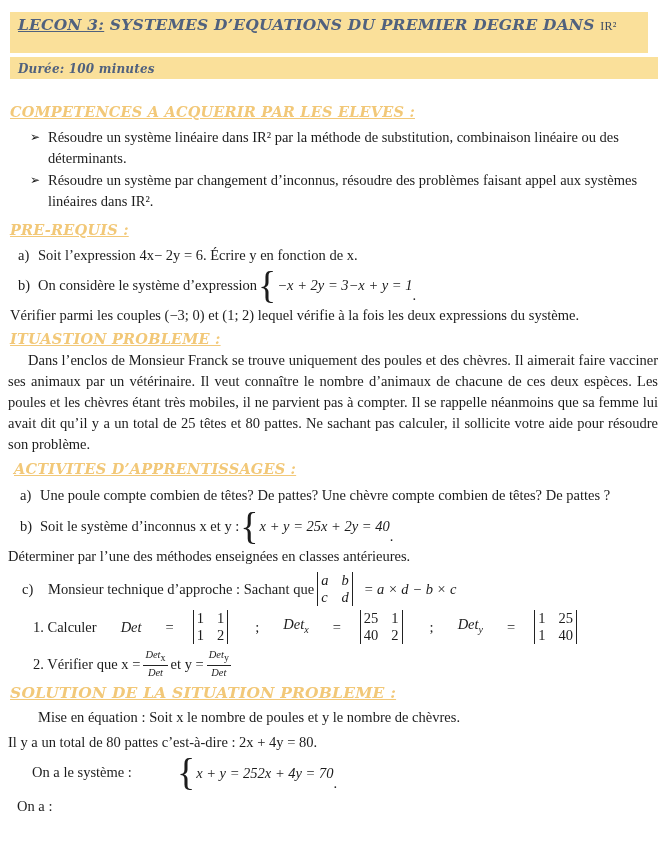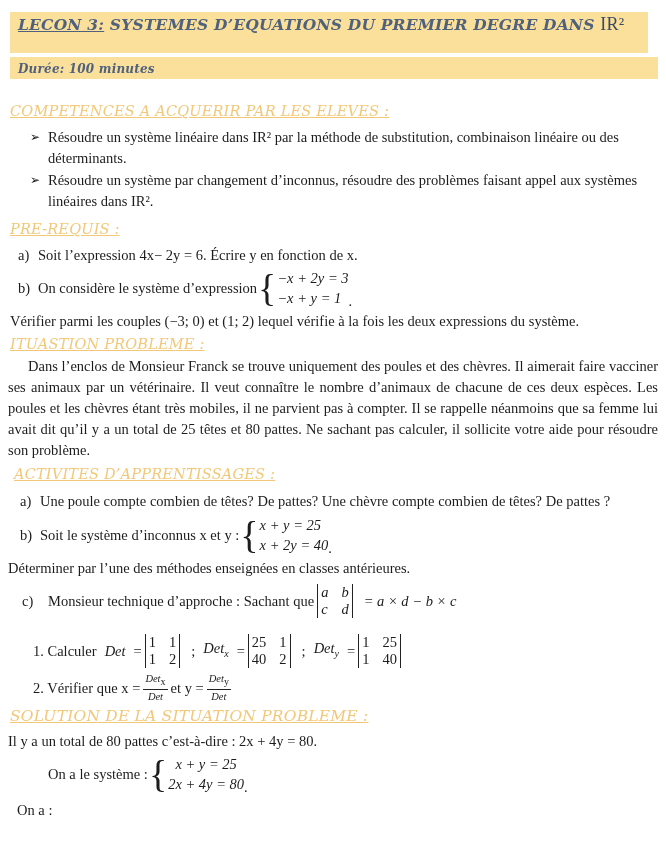--- a/index.html
+++ b/index.html
@@ -13,27 +13,27 @@
     color:#1c1c1c;
     line-height:21px;
   }
   
   .band { background:#fae09a; margin-left:10px; }
   .title-band { width:638px; height:41px; margin-top:12px; padding:2px 8px 0 8px; box-sizing:border-box; }
   .duree-band { width:648px; height:22px; margin-top:4px; padding:1px 8px 0 8px; box-sizing:border-box; }
   .script { font-family:"DejaVu Serif", serif; font-style:italic; color:#50617e; font-weight:600; letter-spacing:0.2px; }
   .title-text { font-size:15.5px; }
   .underl { text-decoration:underline; }
-  .title-suffix { font-family:"Liberation Serif", serif; font-weight:400; font-style:normal; color:#3c4a63; font-size:18px; }
+  .title-suffix { font-family:"Liberation Serif", serif; font-weight:400; font-style:normal; color:#3c4a63; font-size:12px; }
   .duree-text { font-size:12px; }
 
   
   .sec-heading {
     font-family:"DejaVu Serif", serif;
-    font-style:italic; font-weight:normal;
+    font-style:italic; font-weight:bold;
     color:#f2c878;
     text-decoration:underline;
     font-size:14.5px;
     margin:1px 0 0 10px;
     letter-spacing:0.2px;
     white-space:nowrap;
   }
   .sec-heading.big { font-size:15.5px; }
 
   
@@ -45,21 +45,21 @@
   .item-label { width:20px; flex:0 0 20px; }
   .item-body { flex:1; }
   .vcenter { align-items:center; }
   .para { margin:1px 8px 0 8px; text-align:justify; text-indent:20px; }
   .math { font-style:italic; }
   .roman { font-style:normal; }
 
   
   .system { display:inline-flex; align-items:center; vertical-align:middle; margin:0 1px; }
   .brace { font-size:38px; font-weight:400; line-height:0.9; font-family:"Liberation Serif", serif; color:#1c1c1c; }
-  .sys-lines { display:inline-flex; flex-direction:column; line-height:20px; margin-left:1px; }
+  .sys-lines { display:inline-flex; flex-direction:row; line-height:20px; margin-left:1px; }
   .sys-suffix { align-self:flex-end; line-height:14px; }
 
   
   .matrix {
     display:inline-grid; grid-template-columns:auto auto;
     column-gap:13px; row-gap:0;
     border-left:1.2px solid #222; border-right:1.2px solid #222;
     padding:0 3px; margin:0 3px;
     vertical-align:middle; line-height:17px; text-align:left;
   }
@@ -158,21 +158,21 @@
       <span class="matrix math">
         <span>a</span>
         <span>b</span>
         <span>c</span>
         <span>d</span>
       </span>
       <span class="math m-8">= a × d − b × c</span>
     </span>
   </div>
 
-  <div class="line mathline nowrap" style="margin-left:33px; margin-top:16px;">
+  <div class="line mathline nowrap" style="margin-left:33px; margin-top:4px;gap:16px;">
     <span>1. Calculer</span>
     <span class="math m-8"><i>Det</i></span>
     <span class="m-8">=</span>
     <span class="matrix">
       <span>1</span>
       <span>1</span>
       <span>1</span>
       <span>2</span>
     </span>
     <span class="m-8">;</span>
@@ -203,29 +203,30 @@
     </span>
     <span>et y =</span>
     <span class="frac">
       <span class="num"><i>Det</i><sub>y</sub></span>
       <span class="den"><i>Det</i></span>
     </span>
   </div>
 
   <div class="sec-heading big" style="margin-top:3px;">SOLUTION DE LA SITUATION PROBLEME :</div>
 
+  <div class="line" style="margin-left:38px; margin-top:4px;">Mise en équation : Soit x le nombre de poules et y le nombre de chèvres.</div>
   <div class="line" style="margin-left:8px; margin-top:4px;">Il y a un total de 80 pattes c’est-à-dire : 2x + 4y = 80.</div>
 
-  <div class="line mathline nowrap" style="margin-left:48px; margin-top:2px;">
+  <div class="line mathline nowrap" style="margin-left:32px; margin-top:2px;gap:44px;">
     <span>On a le système :</span>
     <span class="system">
       <span class="brace">{</span>
       <span class="sys-lines math" style="text-align:center;">
         <span>x + y = 25</span>
-        <span>2x + 4y = 80</span>
+        <span>2x + 4y = 70</span>
       </span>
       <span class="sys-suffix roman">.</span>
     </span>
   </div>
 
   <div class="line" style="margin-left:17px; margin-top:6px;">On a :</div>
 
 </div>
 
 </body></html>

